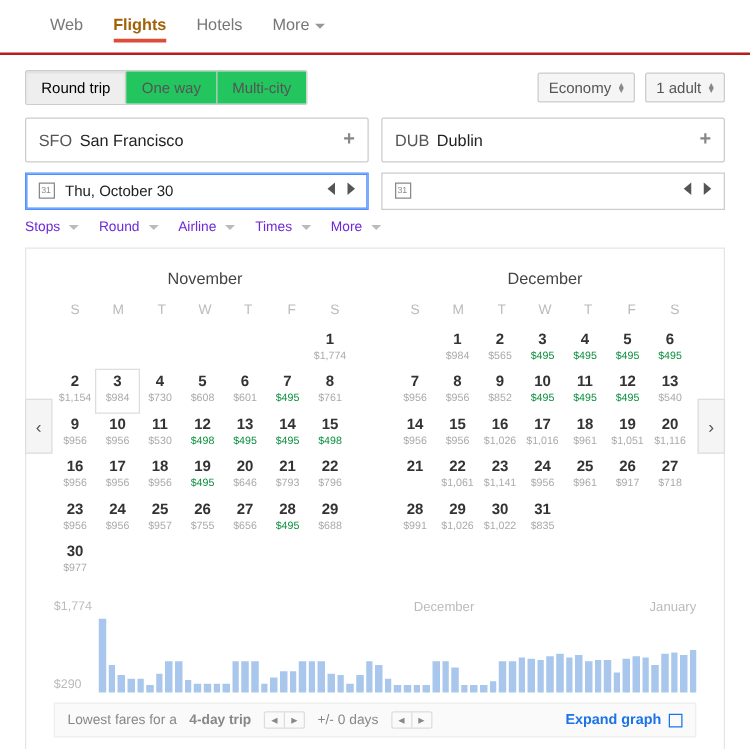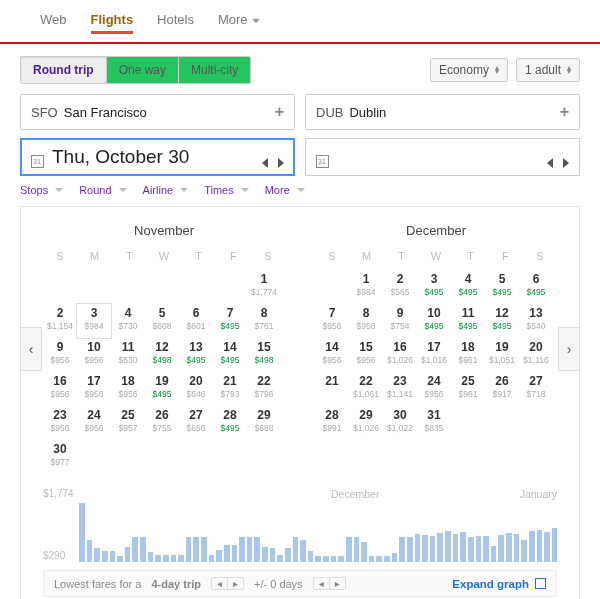--- a/index.html
+++ b/index.html
@@ -7,30 +7,30 @@
 .top-nav{display:flex;gap:24px;padding:8px 40px;border-bottom:2px solid #b91c1c}
 .top-nav a{color:#777;text-decoration:none;font-size:13px;padding:4px 0}
 .top-nav a.active{color:#a16207;border-bottom:3px solid #dd4b39;font-weight:bold}
 .top-nav .more{color:#777}
 .caret{display:inline-block;width:0;height:0;border-left:4px solid transparent;border-right:4px solid transparent;border-top:4px solid #999;vertical-align:middle;margin-left:4px}
 .content{padding:12px 20px}
 .row{display:flex;gap:8px;align-items:center;margin-bottom:10px}
 .trip-toggle{display:flex;border:1px solid #ccc;border-radius:2px;overflow:hidden}
 .trip-toggle button{background:#22c55e;border:none;border-right:1px solid #ccc;padding:6px 12px;font-size:12px;color:#555;cursor:pointer}
 .trip-toggle button:last-child{border-right:none}
-.trip-toggle button.active{background:#eee;font-weight:bold;color:#4c1d95;box-shadow:inset 0 1px 2px rgba(0,0,0,.1)}
+.trip-toggle button.active{background:#eee;font-weight:normal;color:#000000;box-shadow:inset 0 1px 2px rgba(0,0,0,.1)}
 .spacer{flex:1}
 .sel-box{border:1px solid #ccc;border-radius:2px;background:#f5f5f5;padding:4px 8px;font-size:12px;color:#555;display:flex;align-items:center;gap:6px}
 .updown{display:inline-flex;flex-direction:column;line-height:4px;font-size:8px;color:#888}
 .two-col{display:flex;gap:10px}
 .two-col>div{flex:1}
 .field{border:1px solid #ccc;border-radius:2px;padding:8px 10px;display:flex;align-items:center;gap:6px;font-size:13px;color:#222;position:relative}
 .field .code{font-weight:normal;color:#555}
 .field .plus{margin-left:auto;color:#888;font-size:16px;font-weight:bold}
-.date-field{border:1px solid #ccc;padding:7px 10px;display:flex;align-items:flex-end;gap:8px;font-size:19px;color:#222}
+.date-field{border:1px solid #ccc;padding:7px 10px;display:flex;align-items:flex-start;gap:8px;font-size:12px;color:#222}
 .date-field.selected{border:1px solid #4d90fe;box-shadow:0 0 0 1px #4d90fe inset}
 .date-field .arrows{margin-left:auto;display:flex;gap:10px;color:#555}
 .cal-icon{width:13px;height:13px;border:1px solid #888;position:relative;display:inline-block}
 .cal-icon:before{content:"31";position:absolute;font-size:7px;top:2px;left:1px;color:#888}
 .filters{display:flex;gap:16px;padding:8px 0 4px;color:#6d28d9;font-size:11px}
 .filters span{display:flex;align-items:center;gap:3px}
 .filters .caret{border-top-color:#bbb}
 .cal-wrap{position:relative;border:1px solid #e5e5e5;padding:16px 22px 10px;margin-top:6px}
 .nav-btn{position:absolute;top:120px;width:22px;height:44px;background:#f5f5f5;border:1px solid #ddd;display:flex;align-items:center;justify-content:center;color:#555;cursor:pointer;font-size:14px}
 .nav-prev{left:-1px}
@@ -328,21 +328,21 @@
             <div class="cell">
               <div class="d">7</div>
               <div class="p">$956</div>
             </div>
             <div class="cell">
               <div class="d">8</div>
               <div class="p">$956</div>
             </div>
             <div class="cell">
               <div class="d">9</div>
-              <div class="p">$754</div>
+              <div class="p">$852</div>
             </div>
             <div class="cell">
               <div class="d">10</div>
               <div class="p green">$495</div>
             </div>
             <div class="cell">
               <div class="d">11</div>
               <div class="p green">$495</div>
             </div>
             <div class="cell">

